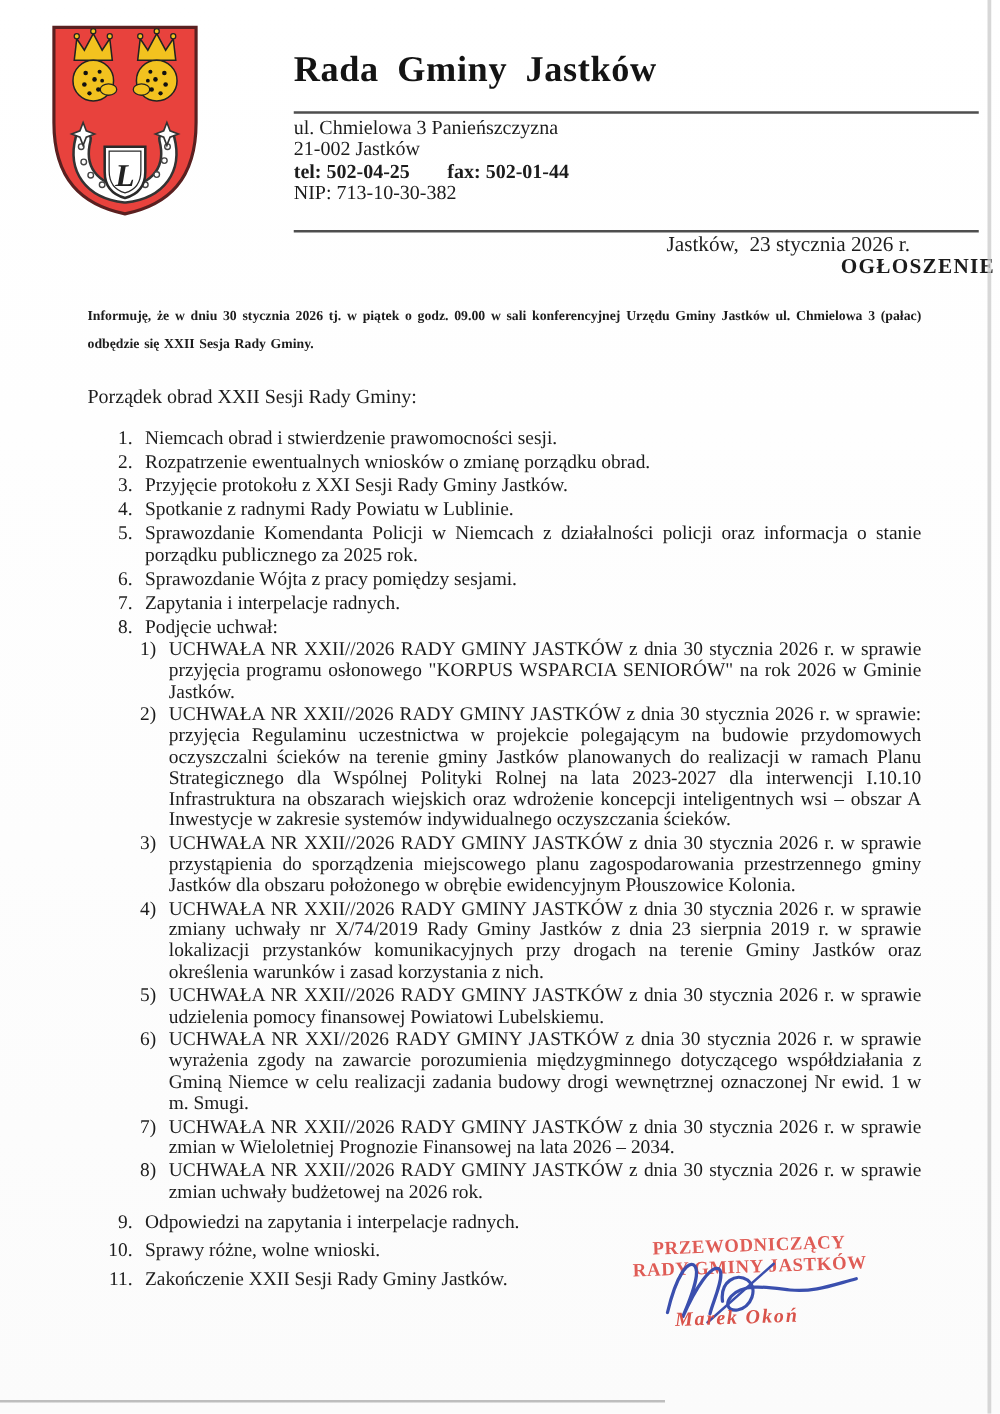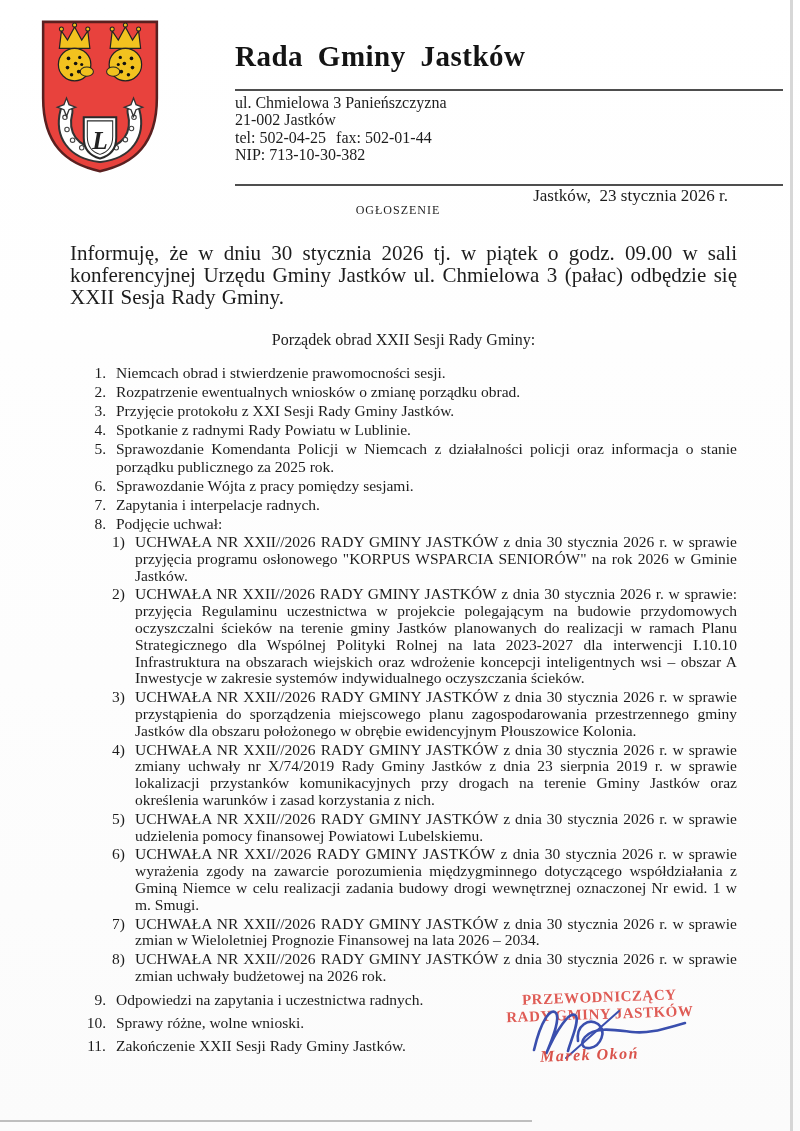--- a/index.html
+++ b/index.html
@@ -12,32 +12,32 @@
 
   
   .crest{position:absolute;left:34px;top:14px;width:132px;height:164px;}
   .head{position:absolute;left:210px;top:38px;width:548px;margin-left:25px;}
   .org{font-size:29px;font-weight:bold;letter-spacing:.5px;word-spacing:7px;line-height:36px;color:#141414;}
   .contact{
     margin-top:15px;border-top:2px solid #4e4e4e;border-bottom:2px solid #4e4e4e;
     display:flex;justify-content:space-between;padding:3px 0 20px 0;
   }
   .addr{font-size:16px;line-height:17.4px;}
-  .addr .phones{display:flex;gap:10px;}
+  .addr .phones{display:flex;gap:30px;font-weight:bold;}
   .net{font-size:16px;line-height:19px;padding-top:9px;padding-right:4px;}
 
   
   .dateline{position:absolute;top:186px;right:72px;font-size:17px;white-space:pre;text-align:center;}
-  .doc-title{position:absolute;top:203px;left:0;width:796px;text-align:center;
-    font-weight:normal;font-size:12px;letter-spacing:1px;}
+  .doc-title{position:absolute;top:203px;left:0;width:796px;text-align:right;
+    font-weight:bold;font-size:17px;letter-spacing:1px;}
 
   
   .content{position:absolute;left:70px;top:242px;width:667px;}
-  .intro{font-weight:normal;font-size:21px;line-height:22px;text-align:justify;word-spacing:1px;}
-  .agenda-heading{margin-top:22px;font-size:16px;line-height:20px;text-align:center;}
+  .intro{font-weight:bold;font-size:11px;line-height:22px;text-align:justify;word-spacing:1px;}
+  .agenda-heading{margin-top:22px;font-size:16px;line-height:20px;}
 
   .list{margin:0;padding:0;}
   .agenda{margin-top:14px;}
   .li{display:flex;font-size:15.5px;line-height:18px;margin-bottom:1px;}
   .li .num{flex:0 0 36px;text-align:right;}
   .li .txt{flex:1;margin-left:10px;text-align:justify;}
 
   .res{padding-left:42px;}
   .res .li{font-size:15.5px;line-height:16.8px;margin-bottom:2px;}
   .res .li .num{flex:0 0 23px;text-align:left;}
@@ -213,21 +213,21 @@
         <div class="li">
           <span class="num">8)</span>
           <span class="txt">UCHWAŁA NR XXII//2026 RADY GMINY JASTKÓW z dnia 30 stycznia 2026 r. w sprawie zmian uchwały budżetowej na 2026 rok.</span>
         </div>
       </div>
 
     <div class="list agenda tail">
 
         <div class="li">
           <span class="num">9.</span>
-          <span class="txt">Odpowiedzi na zapytania i uczestnictwa radnych.</span>
+          <span class="txt">Odpowiedzi na zapytania i interpelacje radnych.</span>
         </div>
 
         <div class="li">
           <span class="num">10.</span>
           <span class="txt">Sprawy różne, wolne wnioski.</span>
         </div>
 
         <div class="li">
           <span class="num">11.</span>
           <span class="txt">Zakończenie XXII Sesji Rady Gminy Jastków.</span>

